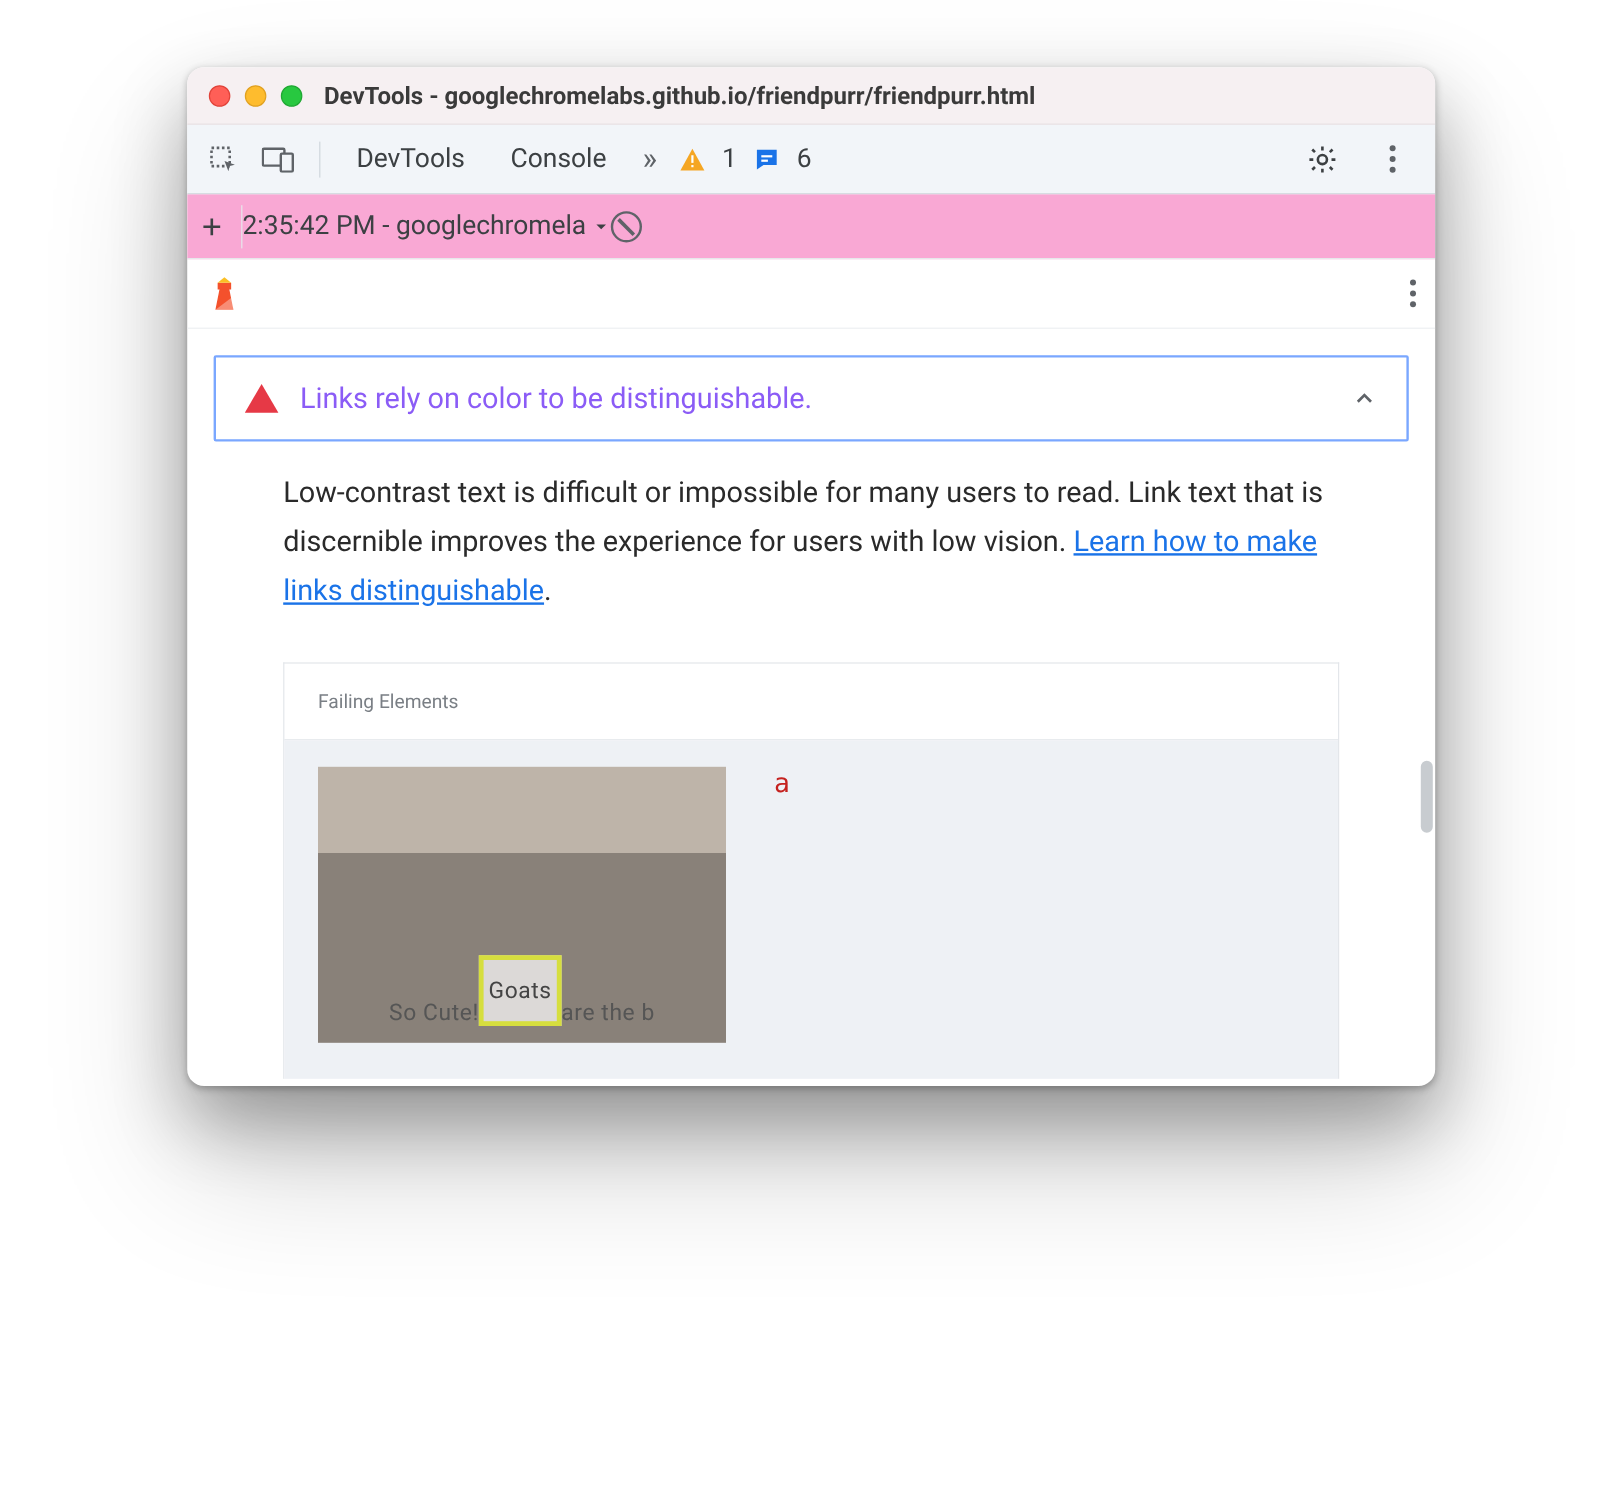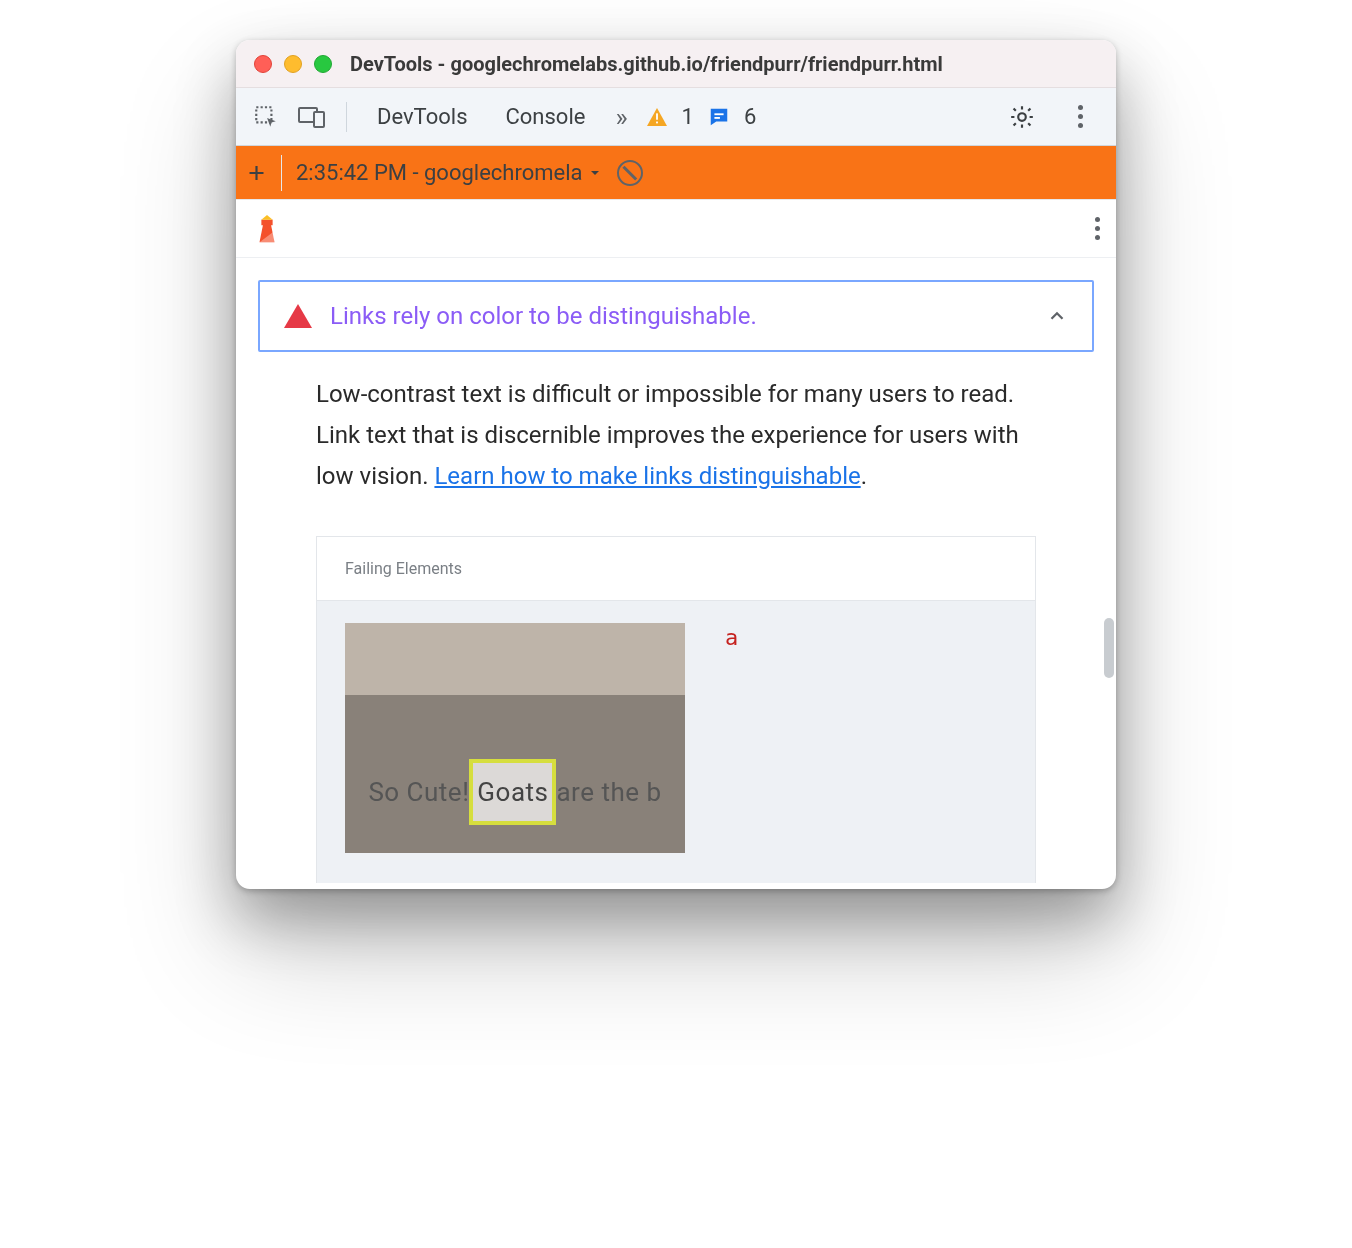--- a/index.html
+++ b/index.html
@@ -9,22 +9,22 @@
     background: #fff;
     width: 1352px; height: 1248px;
     display: flex; align-items: flex-start; justify-content: center;
   }
   .stage {
     width: 1352px; height: 1248px;
     position: relative;
     padding-top: 40px;
   }
   .window {
-    width: 880px;
-    margin: 0 auto;
+    width: 1040px;
+    margin: 16px auto;
     border-radius: 14px;
     background: #fff;
     overflow: hidden;
     box-shadow:
       0 2px 6px rgba(0,0,0,0.25),
       0 30px 60px rgba(0,0,0,0.30),
       0 60px 120px rgba(0,0,0,0.20);
   }
   
   .titlebar {
@@ -72,22 +72,22 @@
   .counters { display:flex; align-items:center; gap:14px; margin-left:4px; margin-right:auto; }
   .warn-tri { color:#f29900; font-size:22px; }
   .msg-ic { color:#1a73e8; width:22px; height:22px; }
   .count-num { color:#3c4043; font-size:22px; }
   .gear, .kebab { color:#3c4043; }
   .toolstrip .spacer { flex: 1; }
   .toolstrip .right { display:flex; align-items:center; gap:18px; padding-right:6px; }
 
   
   .lhtoolbar {
-    height: 54px; background:#f97316; border-bottom: 1px solid #e6e8eb;
-    display:flex; align-items:center; padding:0 10px; gap:14px;
+    height: 54px; background:#f9a8d4; border-bottom: 1px solid #e6e8eb;
+    display:flex; align-items:center; padding:0 10px; 
   }
   .plus { width:36px; height:36px; display:flex; align-items:center; justify-content:center; color:#3c4043; border-right:1px solid #e6e8eb; padding-right:14px;}
   .report-select {
     display:flex; align-items:center; gap:4px;
     font-size: 22px; color:#3c4043;
     max-width: 420px;
   }
   .report-select .txt { white-space:nowrap; overflow:hidden; text-overflow: clip; max-width: 340px; }
   .caret-down { color:#3c4043; }
   .clear-circle { width:26px;height:26px;border:2.5px solid #5f6368;border-radius:50%; position:relative;}
@@ -134,23 +134,23 @@
     background:#eef1f5;
     padding: 22px 28px 30px 28px;
     display:flex; gap:40px; align-items:flex-start;
   }
   .thumb {
     width: 340px; height: 230px; position:relative; overflow:hidden;
     background: linear-gradient(to bottom, #bfb4a7 0 72px, #8a8177 72px 100%);
     filter: saturate(.85);
   }
   .thumb .row-text {
-    position:absolute; left:0; right:0; top:136px;
-    display:flex; align-items:center; justify-content:center;
-    color:#555; font-size:26px; white-space:nowrap;
+    position:absolute; left:0; right:0; top:157px;
+    display:flex; align-items:flex-end; justify-content:center;
+    color:#555; font-size:19px; white-space:nowrap;
     letter-spacing:.5px;
   }
   .thumb .hl {
     border: 4px solid #d7e024; background: rgba(255,255,255,.7);
     padding: 14px 4px; color:#444;
   }
   .tag { color:#c5221f; font-family: ui-monospace, Menlo, Consolas, monospace; font-size:22px; margin-top:2px; }
 
   
   .scrollhint { position:absolute; right:2px; top:360px; width:10px; height:60px; background:#c8ccd0; border-radius:6px; }

